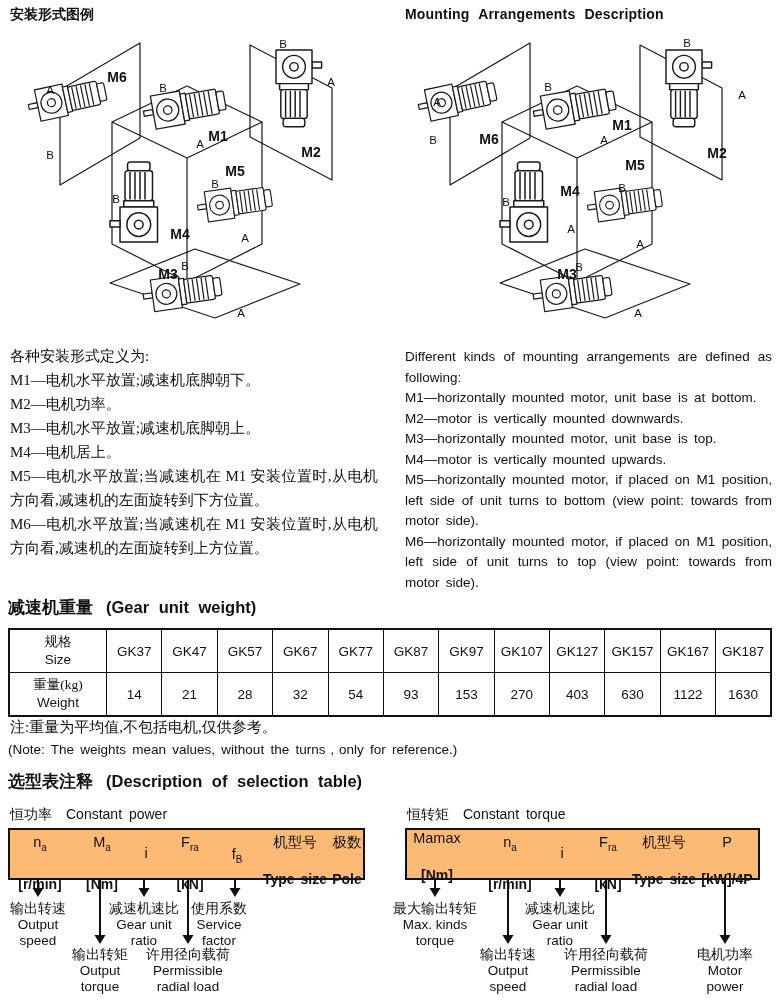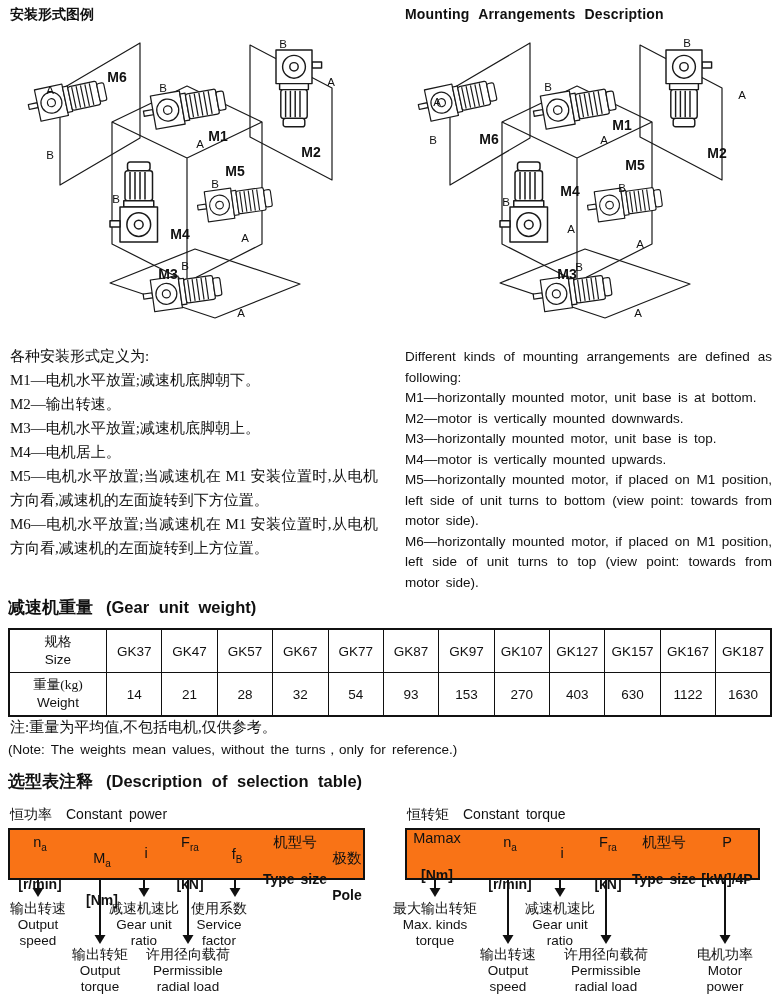--- a/index.html
+++ b/index.html
@@ -36,21 +36,21 @@
   table.wtable td.hd{width:96px;font-size:13.5px;line-height:18px;}
   table.wtable td.hd .cnl{font-family:"Liberation Serif","DejaVu Serif",serif;}
 
   .note-cn{position:absolute;left:10px;top:718px;font-family:"Liberation Serif","DejaVu Serif",serif;font-size:15px;}
   .note-en{position:absolute;left:8px;top:741px;font-size:13.5px;word-spacing:2.5px;}
 
   .sel{position:absolute;top:806px;width:370px;height:194px;}
   .sel-cap{position:absolute;left:2px;top:0;font-size:14px;white-space:nowrap;}
   .sel-cap .cap-cn{font-family:"Liberation Serif","DejaVu Serif",serif;margin-right:14px;}
   .sel-cap .cap-en{word-spacing:3px;}
-  .sel-box{position:absolute;left:0;top:22px;height:48px;border:2px solid #111;background:#f97316;}
+  .sel-box{position:absolute;left:0;top:22px;height:48px;border:2px solid #111;background:#fdba74;}
   .sel-box .col{position:absolute;width:76px;text-align:center;}
   .sel-box .l1{font-size:14.5px;line-height:17px;}
   .sel-box .l1 sub{font-size:10px;}
   .sel-box .l2{font-size:14px;line-height:17px;margin-top:20px;word-spacing:2px;font-weight:bold;}
   .sel-box .cjk{font-family:"Liberation Serif","DejaVu Serif",serif;}
   svg.sel-arrows{position:absolute;left:0;top:74px;width:370px;height:66px;}
   svg.sel-arrows line{stroke:#111;stroke-width:2;}
   svg.sel-arrows polygon{fill:#111;}
   .callout{position:absolute;width:120px;text-align:center;}
   .callout .c-cn{font-family:"Liberation Serif","DejaVu Serif",serif;font-size:14px;line-height:17px;}
@@ -159,21 +159,21 @@
     <text class="ab" x="181" y="207">A</text>
     <text class="ab" x="232" y="166">B</text>
     <text class="ab" x="250" y="222">A</text>
     <text class="ab" x="189" y="245">B</text>
     <text class="ab" x="248" y="291">A</text>
   </svg>
 
   <div class="defs-cn">
     <p>各种安装形式定义为:</p>
     <p>M1—电机水平放置;减速机底脚朝下。</p>
-    <p>M2—输出转速。</p>
+    <p>M2—电机功率。</p>
     <p>M3—电机水平放置;减速机底脚朝上。</p>
     <p>M4—电机居上。</p>
     <p>M5—电机水平放置;当减速机在 M1 安装位置时,从电机方向看,减速机的左面旋转到下方位置。</p>
     <p>M6—电机水平放置;当减速机在 M1 安装位置时,从电机方向看,减速机的左面旋转到上方位置。</p>
   </div>
   <div class="defs-en">
     <p>Different kinds of mounting arrangements are defined as following:</p>
     <p>M1—horizontally mounted motor, unit base is at bottom.</p>
     <p>M2—motor is vertically mounted downwards.</p>
     <p>M3—horizontally mounted motor, unit base is top.</p>
@@ -237,39 +237,39 @@
   <div class="sel" style="left:8px">
     <div class="sel-cap">
       <span class="cap-cn">恒功率</span><span class="cap-en">Constant power</span>
     </div>
     <div class="sel-box" style="width:353px">
       <div class="col" style="left:-8px">
         <div class="l1" style="margin-top:4px"><span>n</span><sub>a</sub></div>
         <div class="l2">[r/min]</div>
       </div>
       <div class="col" style="left:54px">
-        <div class="l1" style="margin-top:20px"><span>M</span><sub>a</sub></div>
+        <div class="l1" style="margin-top:4px"><span>M</span><sub>a</sub></div>
         <div class="l2">[Nm]</div>
       </div>
       <div class="col" style="left:98px">
         <div class="l1" style="margin-top:15px">i</div>
       </div>
       <div class="col" style="left:142px">
         <div class="l1" style="margin-top:4px"><span>F</span><sub>ra</sub></div>
         <div class="l2">[kN]</div>
       </div>
       <div class="col" style="left:189px">
         <div class="l1" style="margin-top:16px"><span>f</span><sub>B</sub></div>
       </div>
       <div class="col" style="left:247px">
         <div class="l1 cjk" style="margin-top:4px">机型号</div>
         <div class="l2">Type size</div>
       </div>
       <div class="col" style="left:299px">
-        <div class="l1 cjk" style="margin-top:20px">极数</div>
+        <div class="l1 cjk" style="margin-top:4px">极数</div>
         <div class="l2">Pole</div>
       </div>
     </div>
     <svg class="sel-arrows" viewBox="0 0 370 66">
       <line x1="30" y1="0" x2="30" y2="8"></line>
         <polygon points="24.5,8 35.5,8 30,17"></polygon>
       <line x1="136" y1="0" x2="136" y2="8"></line>
         <polygon points="130.5,8 141.5,8 136,17"></polygon>
       <line x1="227" y1="0" x2="227" y2="8"></line>
         <polygon points="221.5,8 232.5,8 227,17"></polygon>

